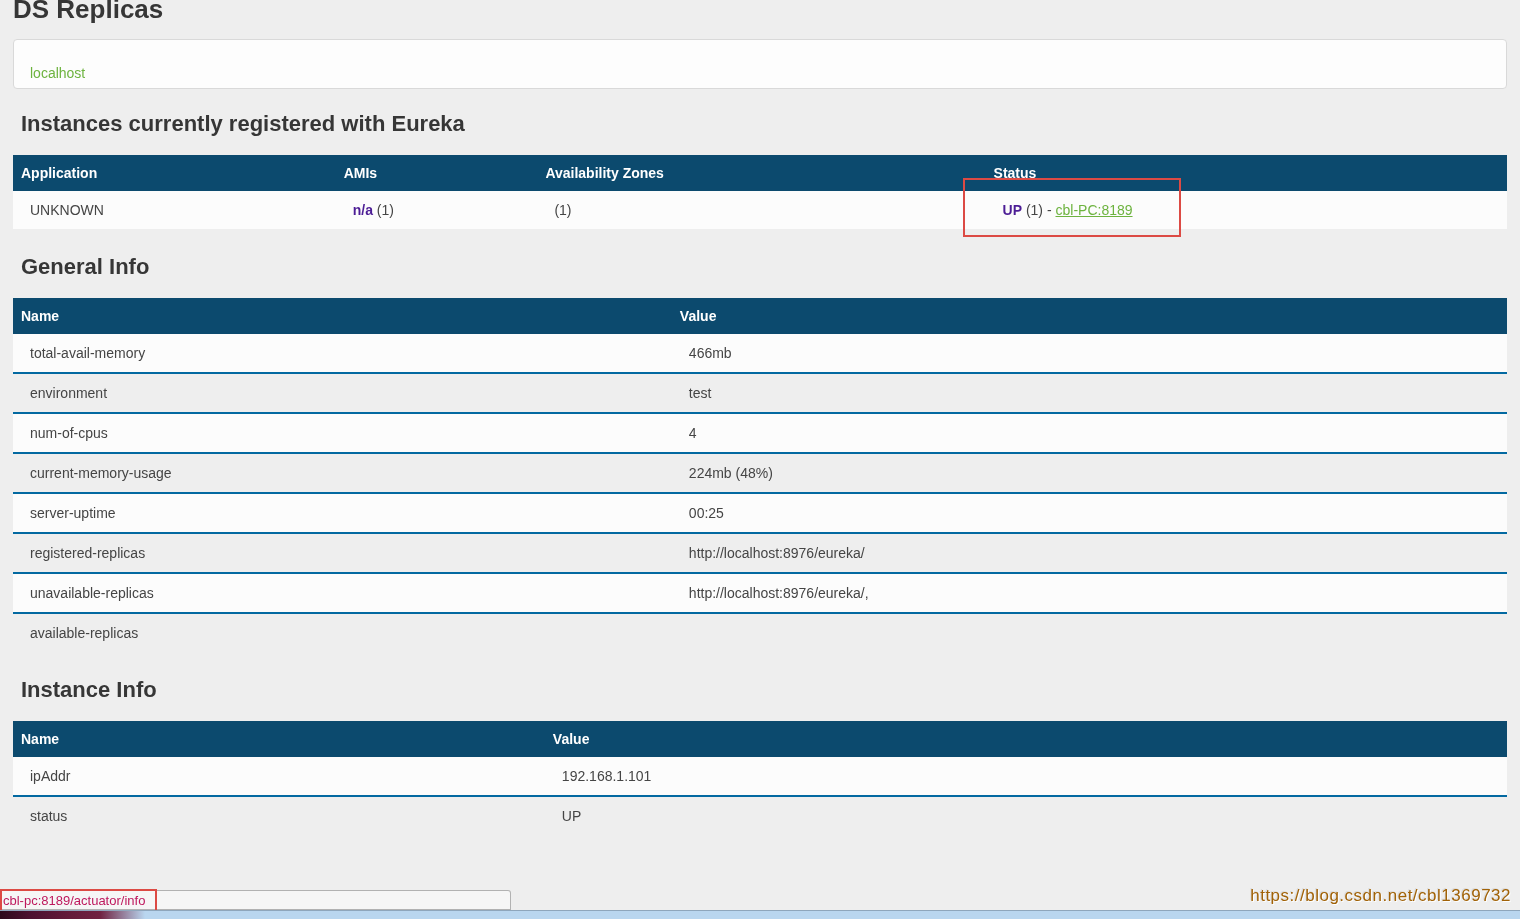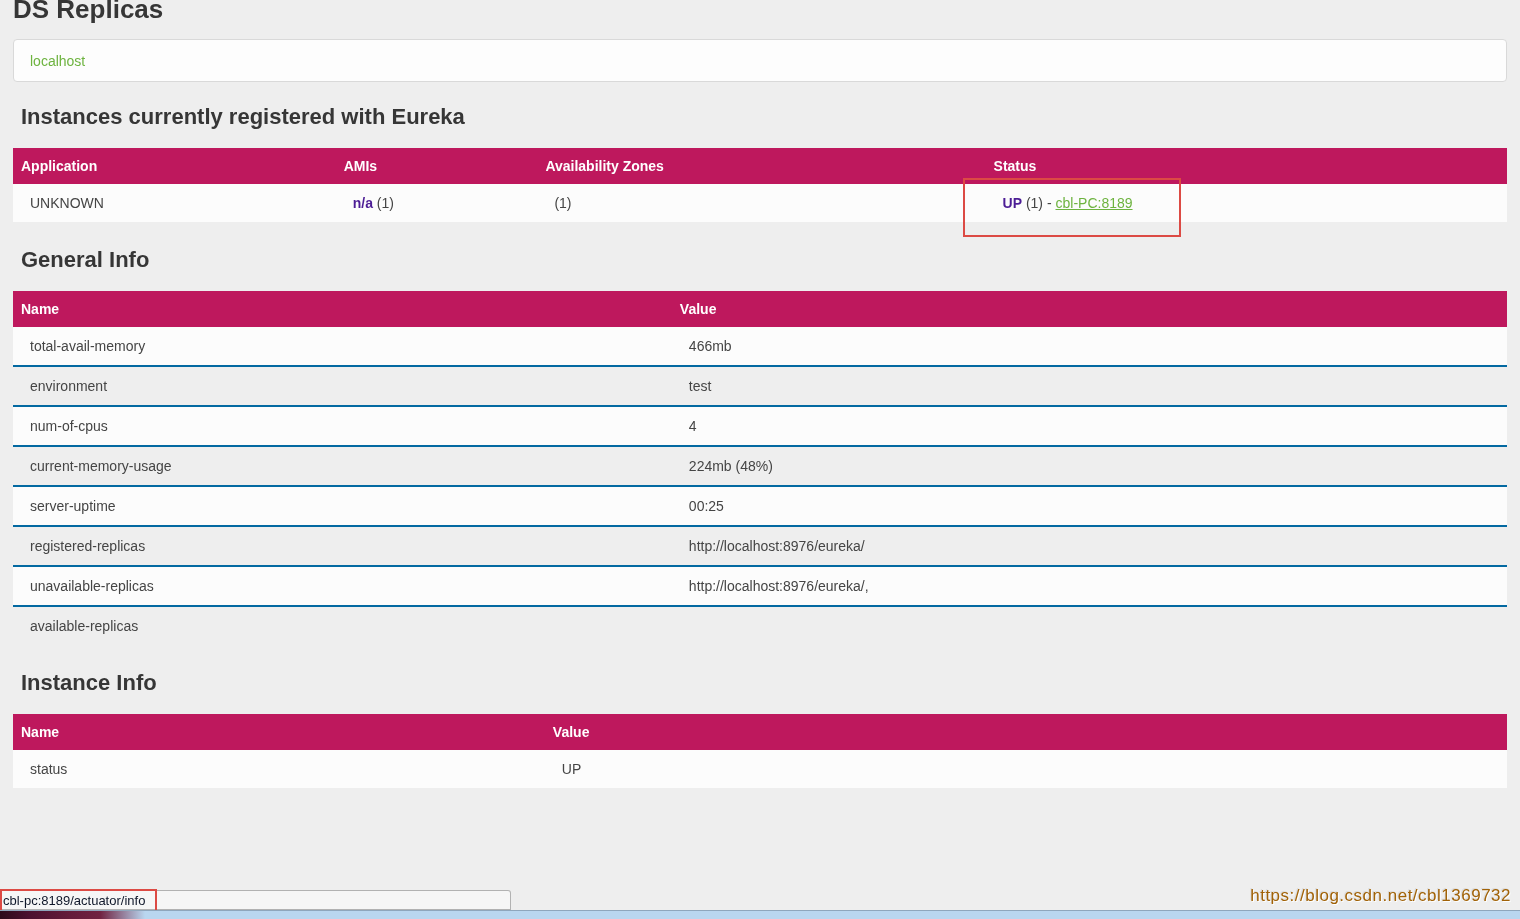--- a/index.html
+++ b/index.html
@@ -22,37 +22,37 @@
     font-size: 22px; line-height: 26px; font-weight: 700;
     color: #363636; margin: 22px 0 18px 8px;
   }
   h2.gap-lg { margin-top: 25px; }
 
   .replica-box {
     background: #fdfdfd;
     border: 1px solid #d9d9d9;
     border-radius: 4px;
     height: 43px;
-    padding: 12px 16px;
+    padding: 24px 16px;
     margin-bottom: 0;
   }
   a.green-link {
     color: #6db33f; text-decoration: none; font-size: 14px;
   }
   a.green-link.underlined { text-decoration: underline; }
 
   table.data-table {
     width: 100%;
     border-collapse: collapse;
     font-size: 14px;
     color: #454545;
     margin-bottom: 0;
   }
   table.data-table thead th {
-    background: #be185d;
+    background: #0c4a6e;
     color: #ffffff;
     font-weight: 700;
     text-align: left;
     font-size: 14px;
     padding: 10px 8px;
   }
   table.data-table td {
     padding: 11px 17px;
     vertical-align: top;
   }
@@ -75,21 +75,21 @@
   .status-bar {
     position: absolute;
     left: 0; top: 890px;
     width: 511px; height: 20px;
     background: #f6f6f6;
     border: 1px solid #b2b2b2;
     border-left: none;
     border-top-right-radius: 3px;
     font-size: 13px;
     line-height: 17px;
-    color: #0f172a;
+    color: #be185d;
     padding: 1px 6px 13px 3px;
     white-space: nowrap;
     overflow: hidden;
   }
 
   
   .taskbar-strip {
     position: absolute;
     left: 0; bottom: 0;
     width: 100%; height: 9px;
@@ -204,20 +204,24 @@
         <col style="width:64.4%">
       </colgroup>
     <thead>
       <tr>
         <th>Name</th>
         <th>Value</th>
       </tr>
     </thead>
     <tbody>
       <tr>
+        <td>ipAddr</td>
+        <td>192.168.1.101</td>
+      </tr>
+      <tr>
         <td>status</td>
         <td>UP</td>
       </tr>
     </tbody>
   </table>
 
 </div>
 
 <div class="status-bar">
   <span>cbl-pc:8189/actuator/info</span>

